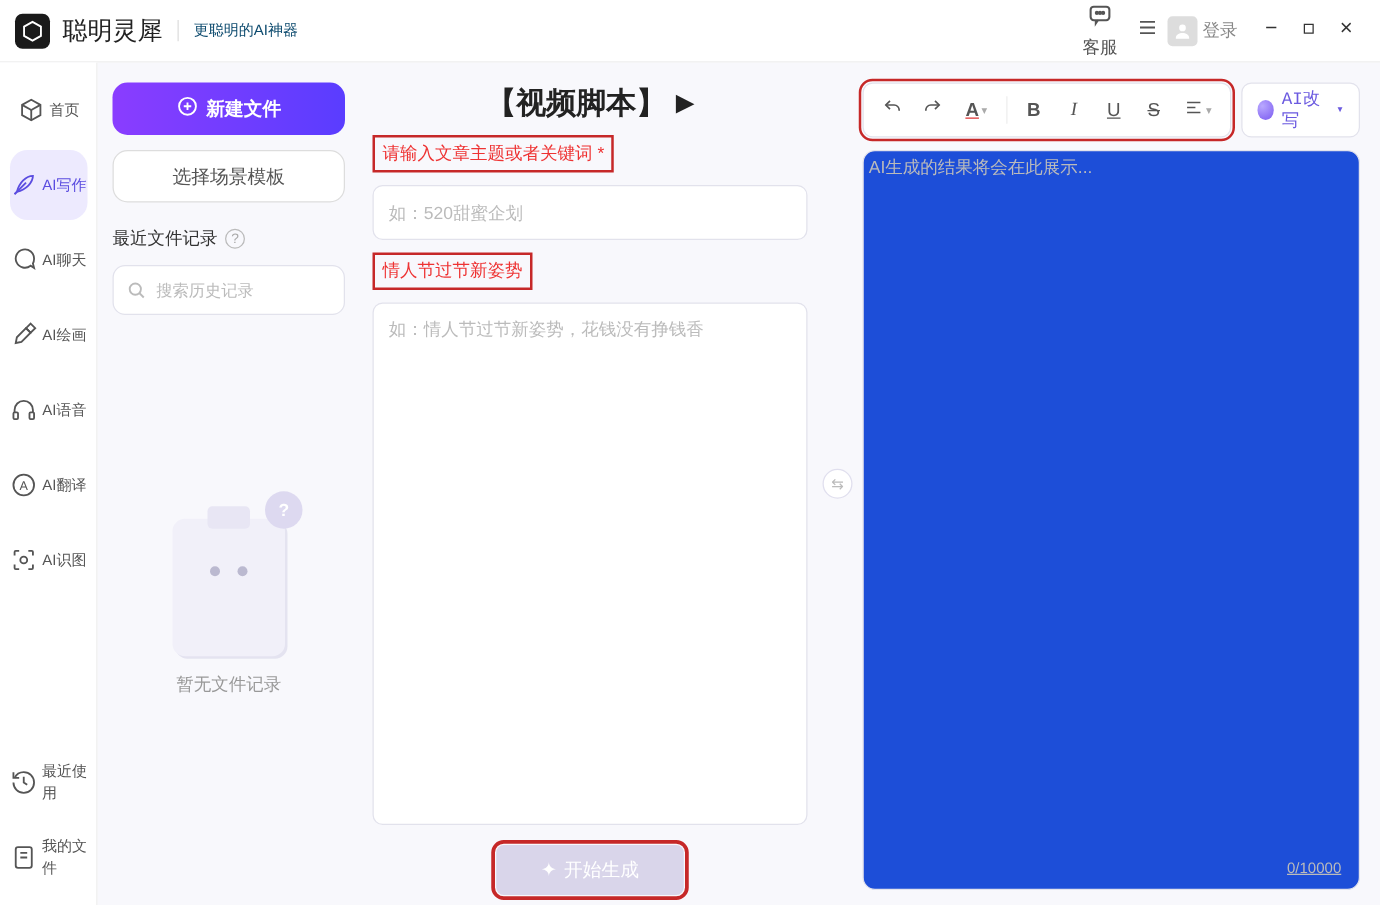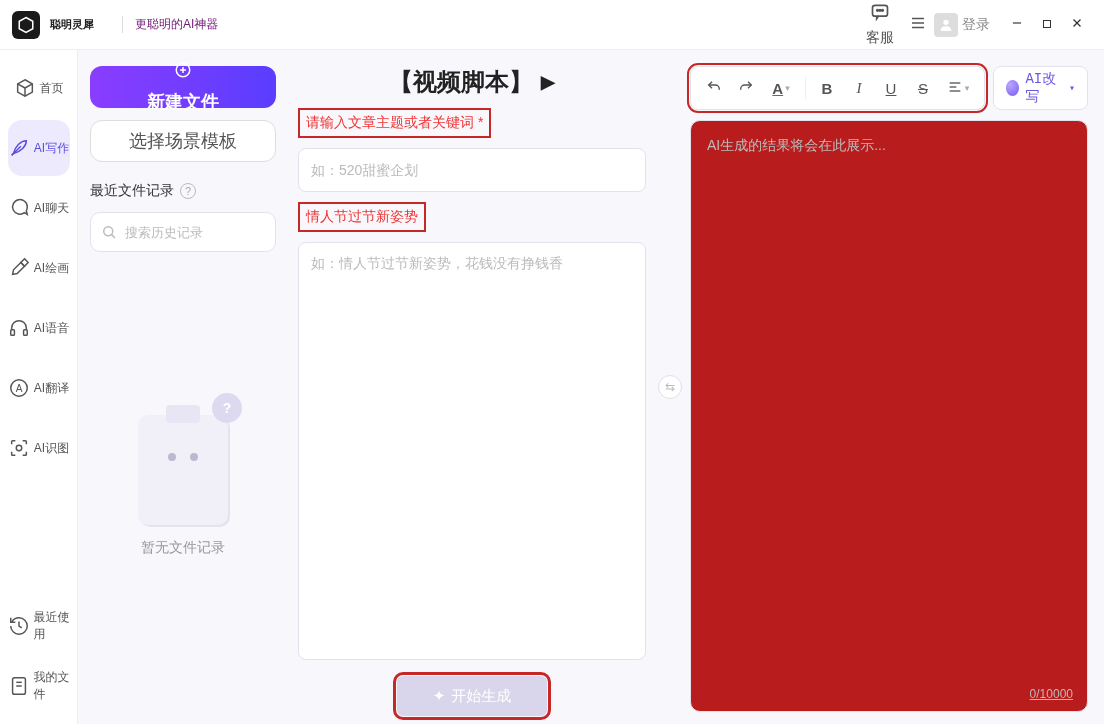--- a/index.html
+++ b/index.html
@@ -20,22 +20,22 @@
     padding: 0 12px;
   }
   .logo {
     width: 28px; height: 28px;
     background: #1a1a1a;
     border-radius: 6px;
     display: flex; align-items: center; justify-content: center;
     margin-right: 10px;
   }
   .logo svg { width: 18px; height: 18px; }
-  .app-name { font-weight: 700; font-size: 11px; color: #222; margin-right: 28px; }
-  .tagline { font-size: 12px; color: #701a75; border-left: 1px solid #ddd; padding-left: 12px; }
+  .app-name { font-weight: 400; font-size: 20px; color: #222; margin-right: 12px; }
+  .tagline { font-size: 12px; color: #0c4a6e; border-left: 1px solid #ddd; padding-left: 12px; }
   .titlebar-spacer { flex: 1; }
   .titlebar-item { display: flex; align-items: center; gap: 4px; font-size: 14px; color: #555; margin: 0 8px; cursor: pointer; flex-direction: column; }
   .titlebar-iconbtn { width: 32px; height: 32px; display:flex; align-items:center; justify-content:center; cursor:pointer; color:#555; }
   .login-btn { display:flex; align-items:center; gap:4px; color:#888; font-size:14px; }
   .login-avatar { width:24px; height:24px; background:#ddd; border-radius:4px; display:flex; align-items:center; justify-content:center; }
   .window-controls { display:flex; gap:0; margin-left:12px; }
   .window-btn { width:30px; height:30px; display:flex; align-items:center; justify-content:center; cursor:pointer; font-size:16px; color:#333; }
 
   .main-row { display:flex; height: calc(100% - 50px); }
   .sidebar { width: 78px; background:#fff; border-right:1px solid #eee; display:flex; flex-direction:column; align-items:center; padding-top:10px; gap:4px; }
@@ -43,21 +43,21 @@
   .side-item.active { background:#edeafe; color:#5b4de0;text-align:right; }
   .side-icon { width:22px; height:22px; display:flex; align-items:center; justify-content:center; }
   .side-divider { flex:1; }
 
   .column-left {
     width: 210px;
     padding: 16px 12px;
     display:flex; flex-direction:column; gap:12px;
   }
   .btn {
-    height: 42px; border-radius: 12px; display:flex; align-items:center; justify-content:center; gap:6px; font-size:18px; cursor:pointer; border:none;flex-direction:column;
+    height: 42px; border-radius: 12px; display:flex; align-items:center; justify-content:center; gap:6px; font-size:15px; cursor:pointer; border:none;
   }
   .btn-primary { background: linear-gradient(90deg,#8a3dff,#5a3dff); color:#fff; font-weight:600; }
   .btn-outline { background:#fff; border:1px solid #ddd; color:#555; }
   .recent-label { font-size:14px; font-weight:400; margin-top:8px; display:flex; align-items:center; gap:6px; }
   .help-icon { width:16px; height:16px; border:1px solid #bbb; border-radius:50%; display:flex; align-items:center; justify-content:center; font-size:11px; color:#aaa; }
   .search-wrap { position:relative; }
   .search-input { width:100%; height:40px; padding:0 12px 0 34px; border:1px solid #e2e2ec; border-radius:10px; font-size:13px; background:#fff; }
   .search-icon-pos { position:absolute; left:10px; top:11px; color:#bbb; }
   .empty-illustration { flex:1; display:flex; flex-direction:column; align-items:center; justify-content:center; gap:14px; color:#999; font-size:14px; }
   .clipboard { width:90px; height:110px; background:#f1f0f9; border-radius:10px; position:relative; box-shadow: 2px 2px 0 #e4e3f0; }
@@ -80,21 +80,21 @@
 
   .column-right { width: 420px; padding: 16px 16px 12px 6px; display:flex; flex-direction:column; gap:10px; }
   .toolbar-wrap { display:flex; gap:8px; align-items:center; }
   .toolbar-main { flex:1; height:44px; background:#fff; border:1px solid #e2e2ec; border-radius:8px; display:flex; align-items:center; gap:2px; padding:0 8px; outline:2px solid #c62828; outline-offset:1px; }
   .tbtn { width:30px; height:30px; display:flex; align-items:center; justify-content:center; cursor:pointer; color:#555; border-radius:4px; font-size:15px; }
   .tbtn.wide { width:36px; position:relative; }
   .tbtn .caret { font-size:9px; margin-left:2px; color:#aaa; }
   .tsep { width:1px; height:22px; background:#eee; margin:0 4px; }
   .ai-rewrite { height:44px; background:#fff; border:1px solid #e2e2ec; border-radius:8px; display:flex; align-items:center; gap:6px; padding:0 12px; color:#6b5ae0; font-size:14px; cursor:pointer;font-family:Liberation Mono, monospace; }
   .ai-dot { width:16px; height:16px; border-radius:50%; background: radial-gradient(circle at 30% 30%, #b9a8ff, #7a5af0); }
-  .output-panel { flex:1; background:#b91c1c; border:1px solid #e2e2ec; border-radius:10px; padding:16px; position:relative; }
+  .output-panel { flex:1; background:#1d4ed8; border:1px solid #e2e2ec; border-radius:10px; padding:4px; position:relative; }
   .placeholder { color:#bbb; font-size:14px; }
   .counter { position:absolute; bottom:10px; right:14px; color:#bbb; font-size:12px;text-decoration:underline; }
   input::placeholder, textarea::placeholder { color:#bbb; }
 </style>
 </head>
 <body>
 
 <div class="titlebar">
   <div class="logo">
     <svg viewBox="0 0 24 24" fill="none" stroke="#fff" stroke-width="2">

